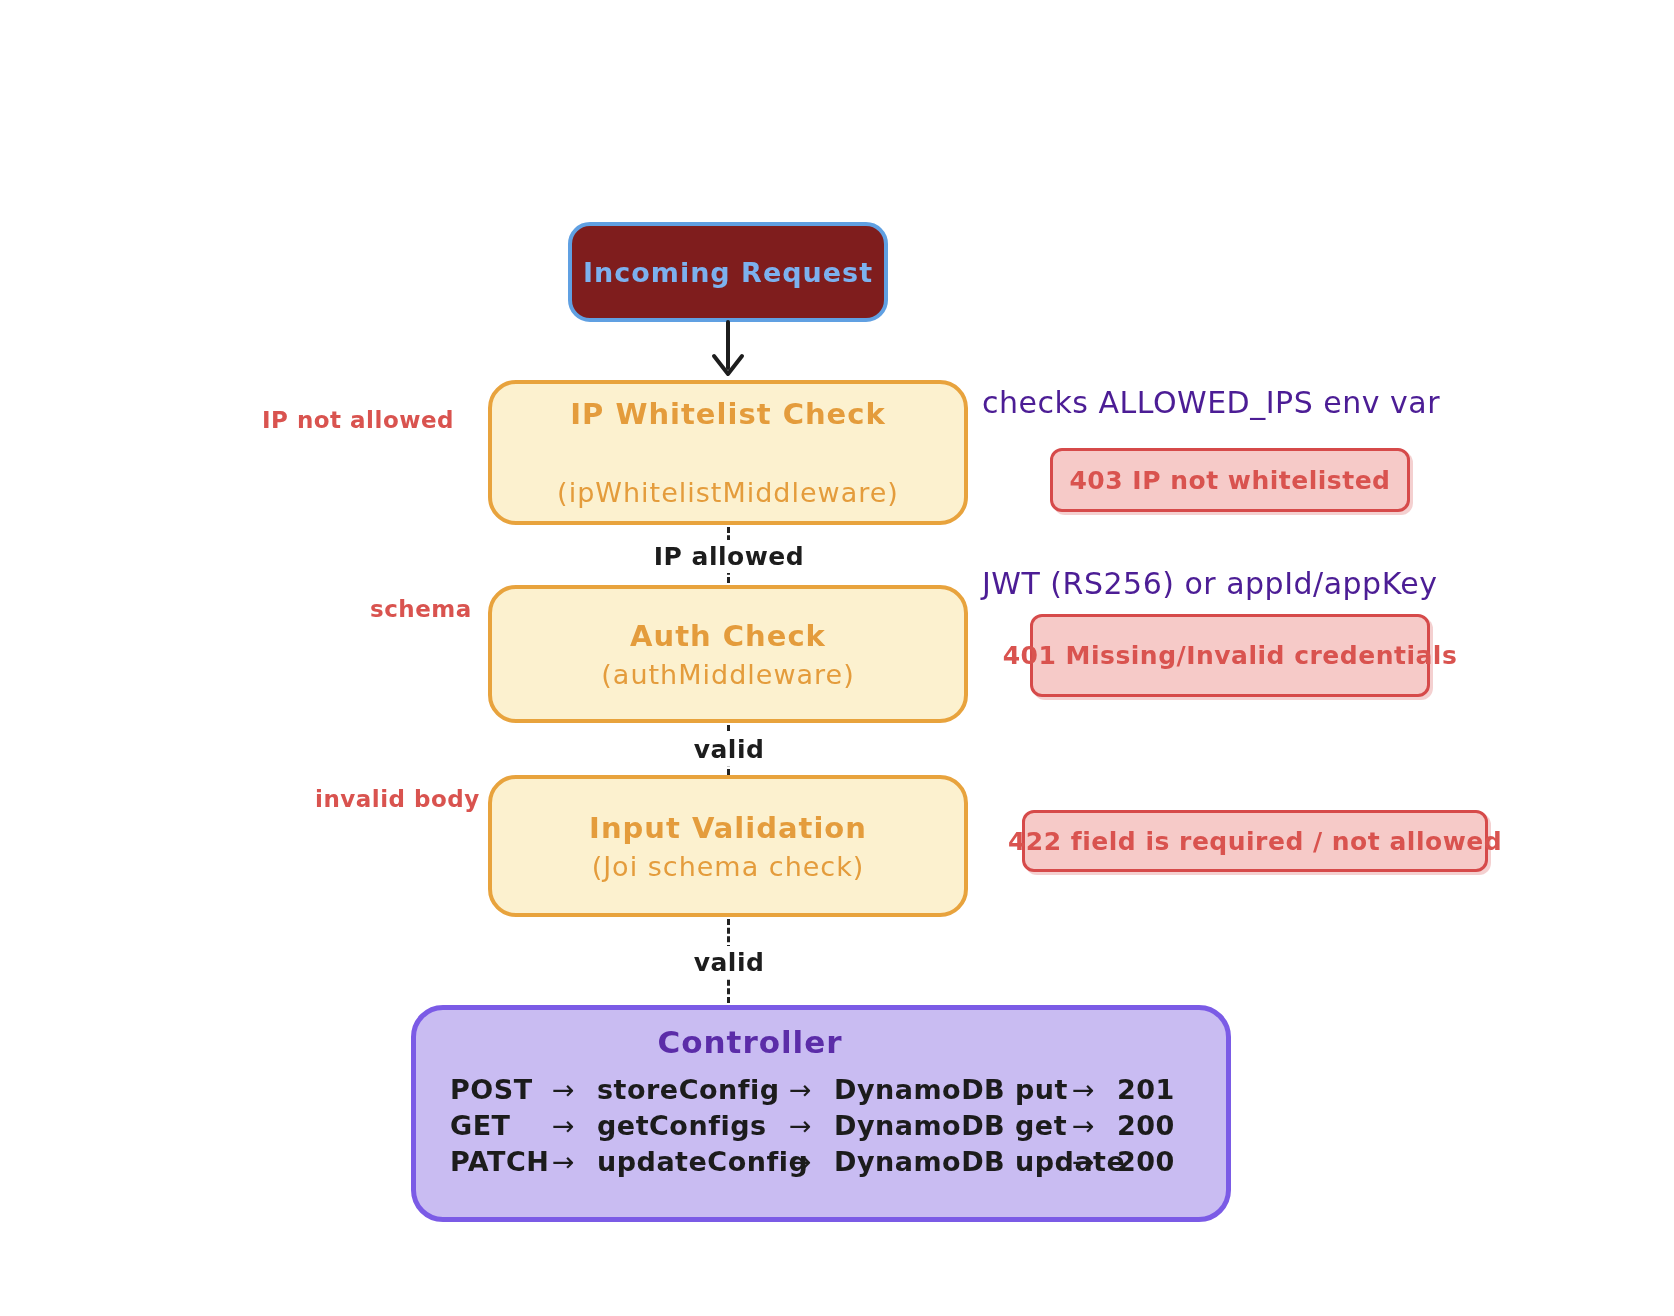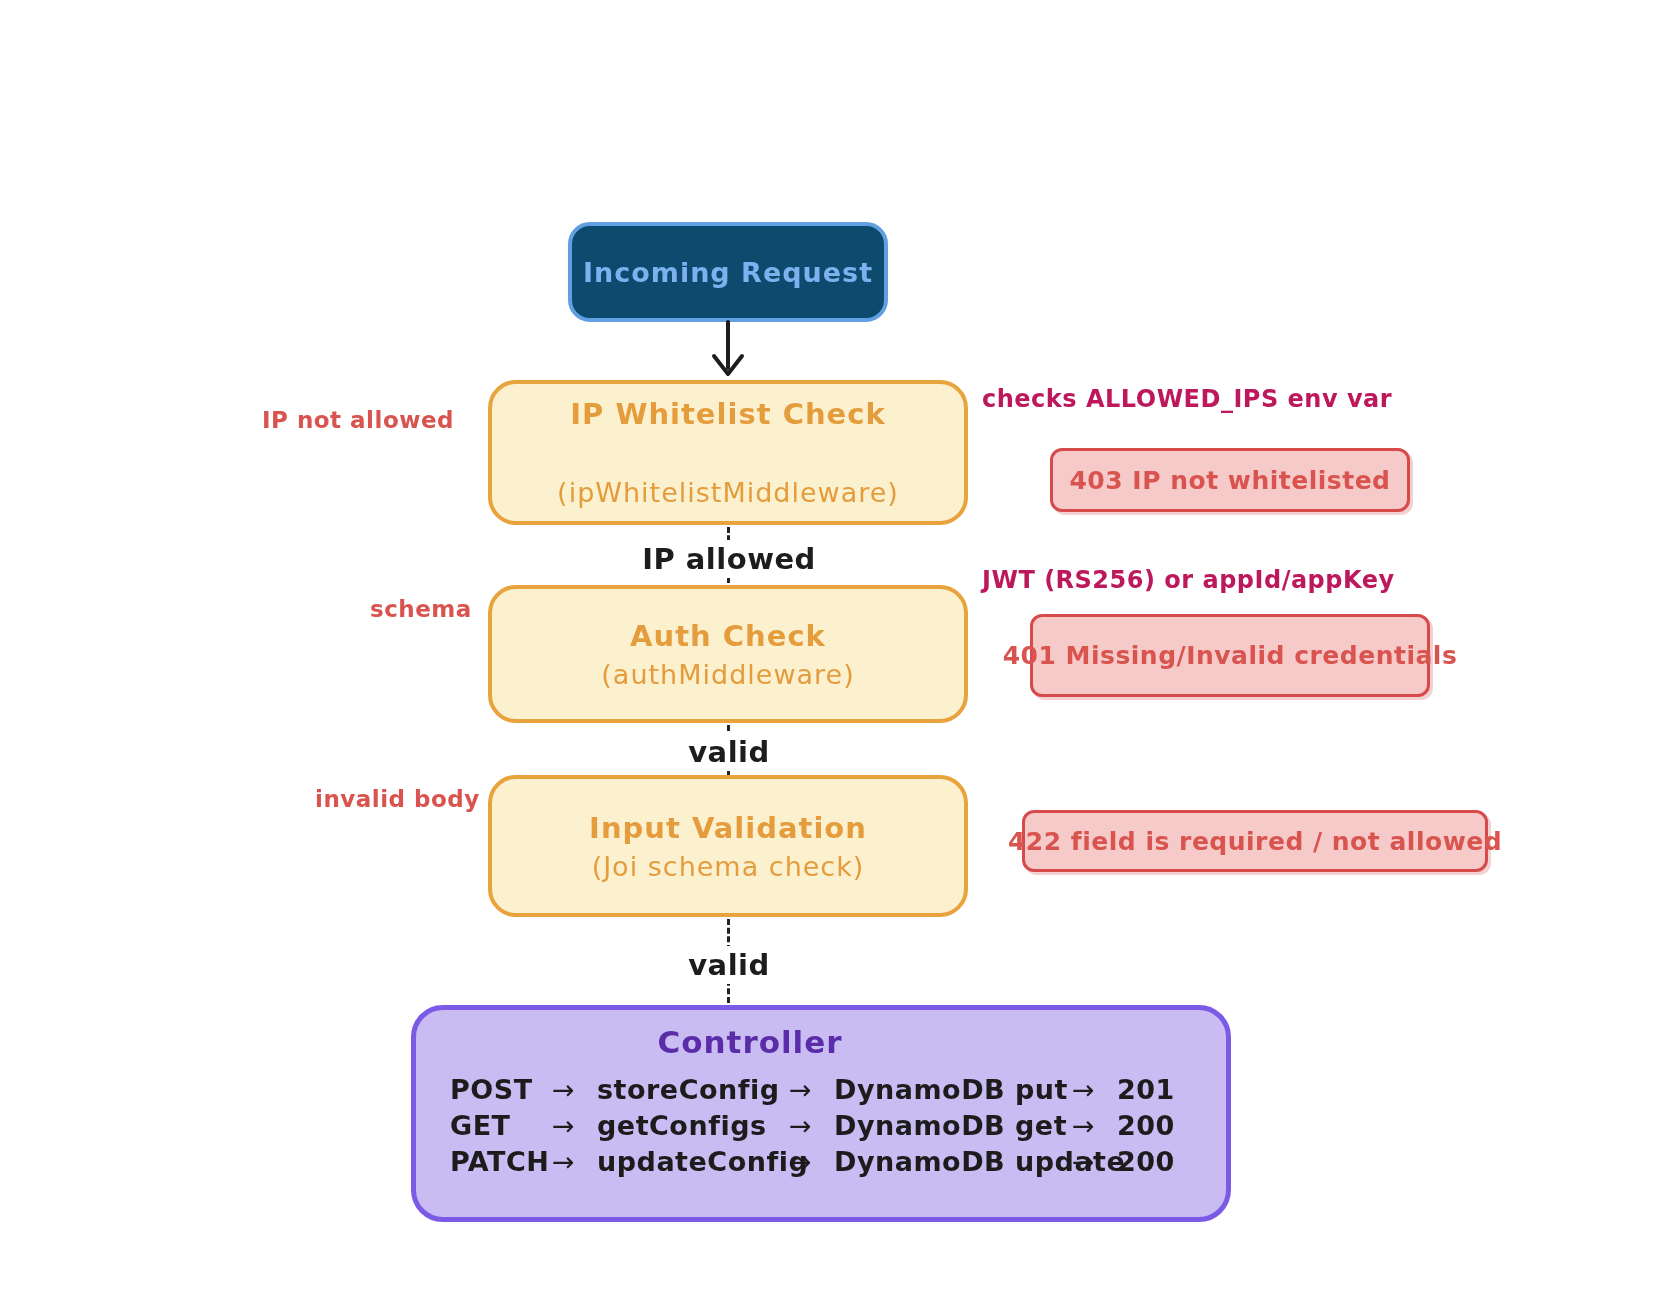--- a/index.html
+++ b/index.html
@@ -10,53 +10,53 @@
   .page-title{
     position:absolute;left:330px;top:110px;width:920px;text-align:center;
     font-size:43px;font-weight:700;letter-spacing:1px;color:#141414;
   }
   .node{
     position:absolute;display:flex;flex-direction:column;align-items:center;justify-content:center;
     box-sizing:border-box;text-align:center;
   }
   .node-blue{
     left:568px;top:222px;width:320px;height:100px;
-    background:#0c4a6e;border:4px solid #60a0e2;border-radius:22px;
+    background:#7f1d1d;border:4px solid #60a0e2;border-radius:22px;
     color:#7aафec;
   }
   .node-blue .line1{font-size:27px;font-weight:600;color:#7cb1ee;letter-spacing:1px;}
   .node-yellow{
     left:488px;width:480px;
     background:#fcf1cf;border:4.5px solid #e8a33d;border-radius:28px;
     color:#e49c3c;
   }
   .node-yellow .line1{font-size:29px;font-weight:600;letter-spacing:1px;}
   .node-yellow .line2{font-size:27px;font-weight:500;letter-spacing:1px;margin-top:6px;}
   #stage-ip{top:380px;height:145px;gap:40px;}
   #stage-auth{top:585px;height:138px;}
   #stage-validation{top:775px;height:142px;}
   .fail-label{
     position:absolute;font-size:23px;font-weight:600;color:#d9534f;letter-spacing:.5px;white-space:nowrap;
   }
   .note{
-    position:absolute;font-size:24px;font-weight:700;color:#be185d;letter-spacing:.5px;white-space:nowrap;
+    position:absolute;font-size:30px;font-weight:400;color:#4c1d95;letter-spacing:.5px;white-space:nowrap;
   }
   .error-badge{
     position:absolute;display:flex;align-items:center;justify-content:center;box-sizing:border-box;
     background:#f6cac8;border:3.5px solid #d64a4a;border-radius:12px;
     color:#d9534f;font-size:25px;font-weight:600;letter-spacing:.5px;white-space:nowrap;
     box-shadow:3px 3px 0 0 rgba(230,150,150,.45);
   }
   .connector{
     position:absolute;left:727px;width:0;border-left:3.5px dashed #222222;
   }
   .pass-label{
     position:absolute;transform:translateX(-50%);left:729px;
     background:#ffffff;padding:2px 10px;
-    font-size:29px;font-weight:600;color:#1d1d1d;letter-spacing:.5px;white-space:nowrap;
+    font-size:25px;font-weight:600;color:#1d1d1d;letter-spacing:.5px;white-space:nowrap;
   }
   .arrow-svg{position:absolute;left:703px;top:318px;}
   .controller{
     position:absolute;left:411px;top:1005px;width:820px;height:217px;box-sizing:border-box;
     background:#c9bcf2;border:5.5px solid #7b5be6;border-radius:32px;
   }
   .controller-title{
     margin-top:14px;width:100%;padding-right:170px;box-sizing:border-box;text-align:center;
     font-size:31px;font-weight:700;color:#5b2ca8;letter-spacing:1px;padding-left:28px;
   }

